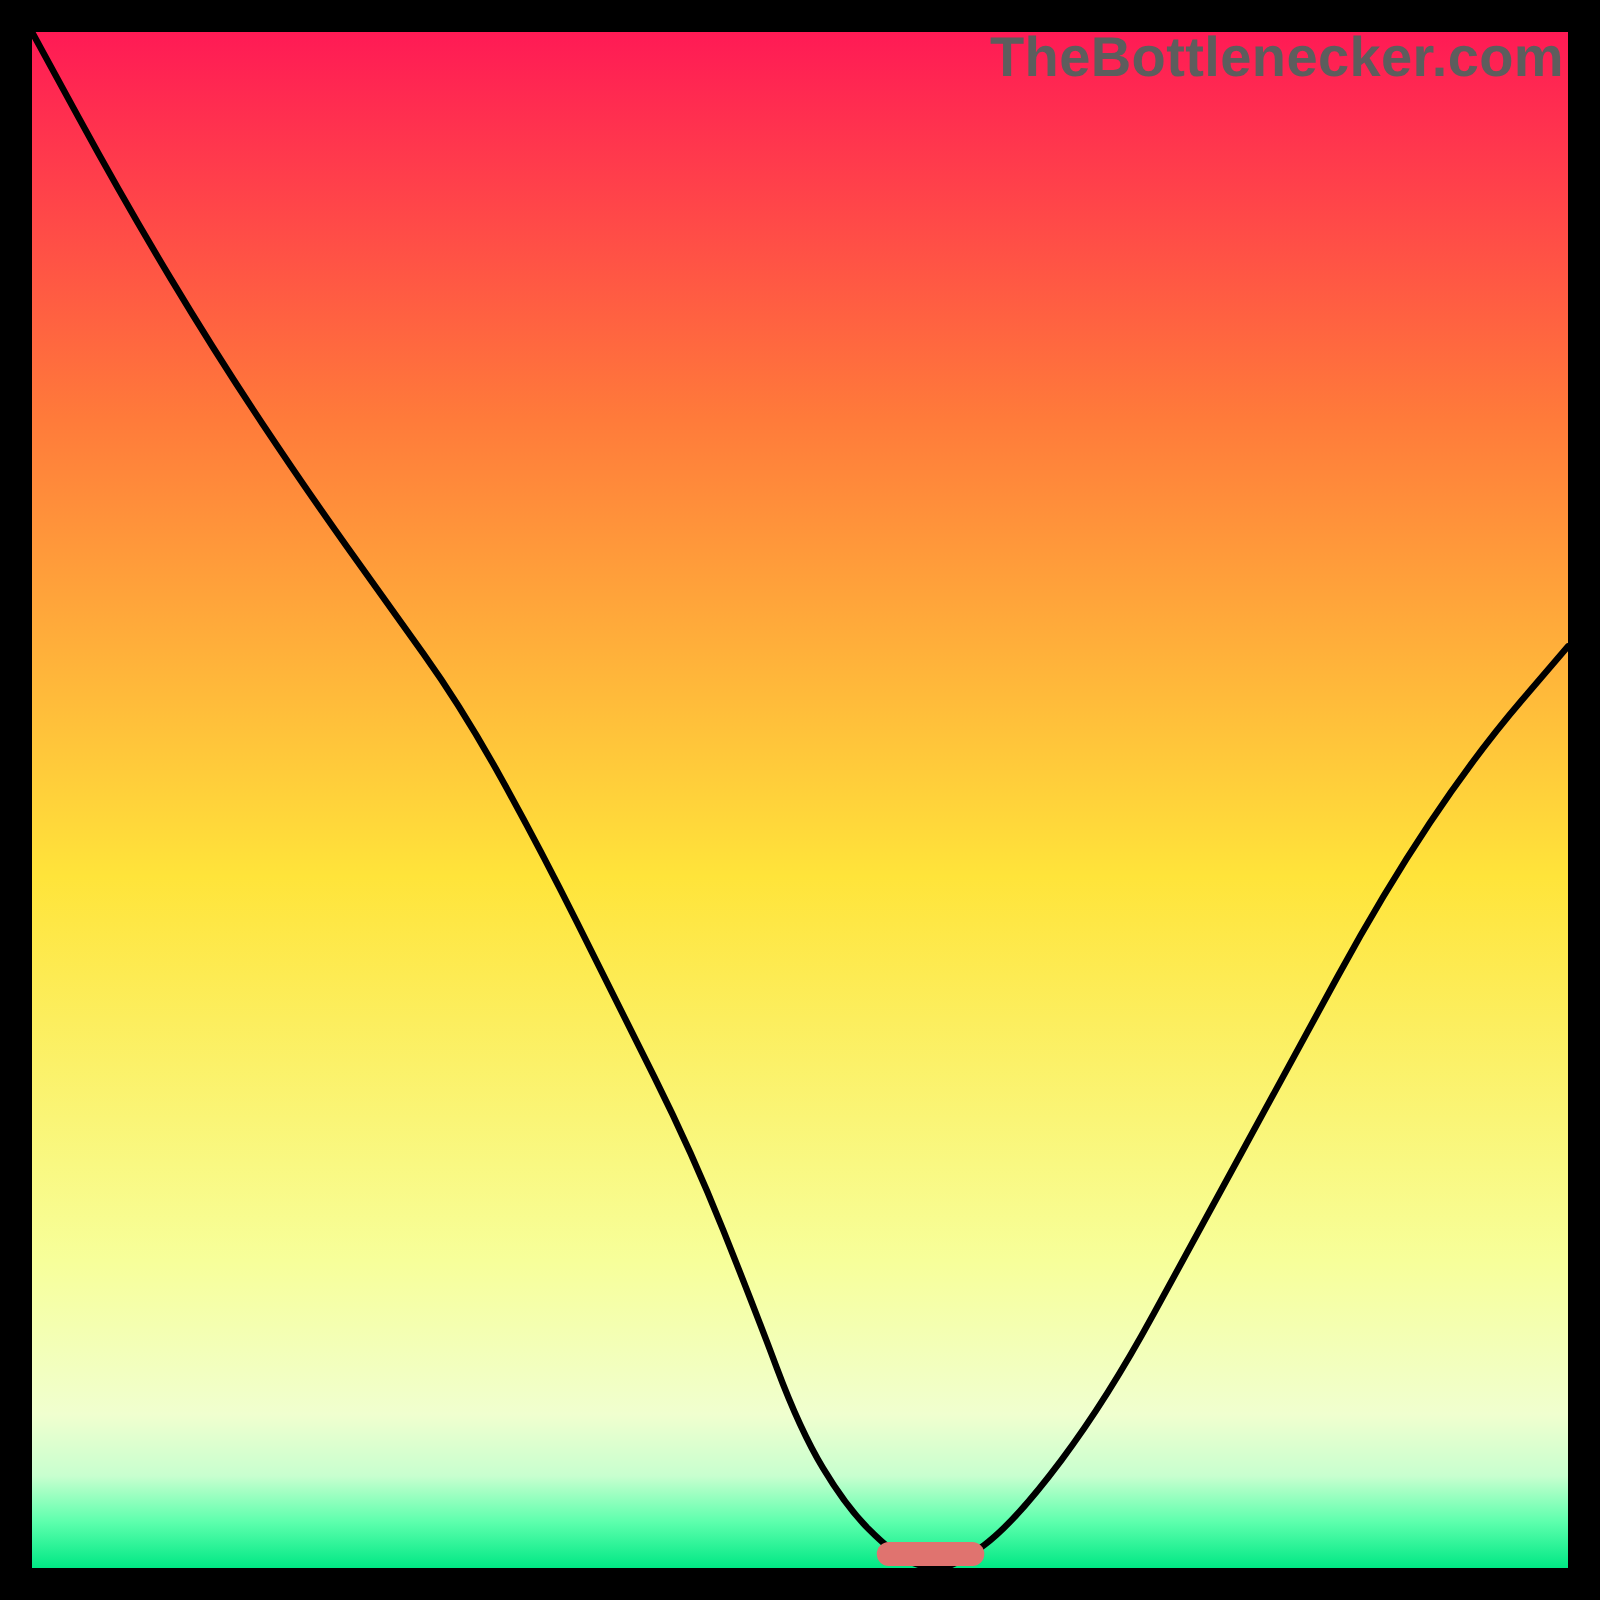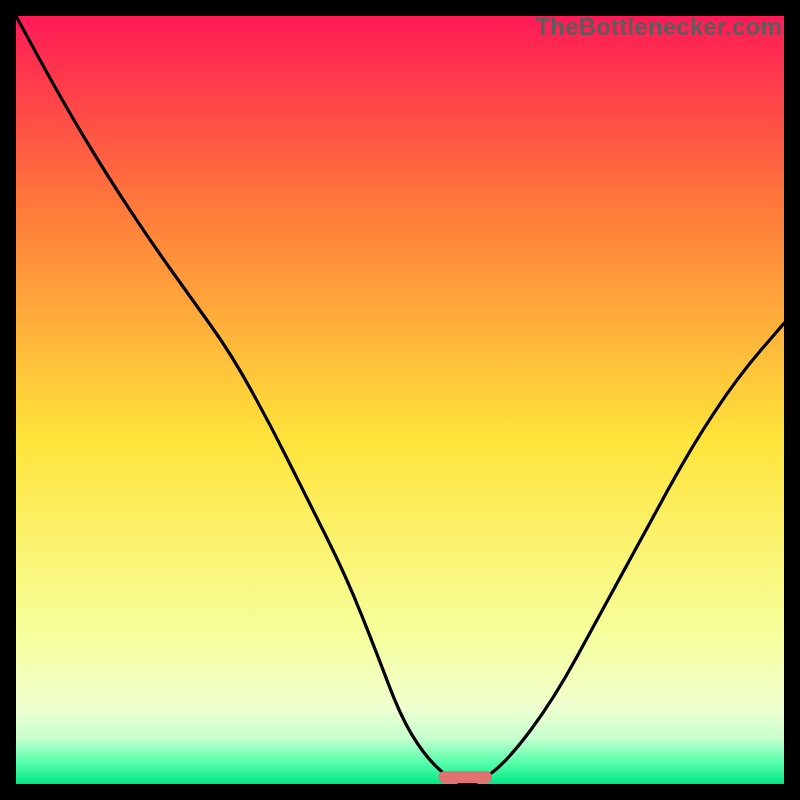--- a/index.html
+++ b/index.html
@@ -23,21 +23,21 @@
     left: 0;
     top: 0;
     width: 768px;
     height: 768px;
   }
   .watermark {
     position: absolute;
     top: -3px;
     right: 2px;
     font-family: Arial, Helvetica, sans-serif;
-    font-size: 24px;
+    font-size: 28px;
     font-weight: 600;
     color: #5d5d5d;
     letter-spacing: 0.2px;
   }
 </style>
 </head>
 <body>
 
 <div class="frame">
   <svg class="plot" viewBox="0 0 768 768">

